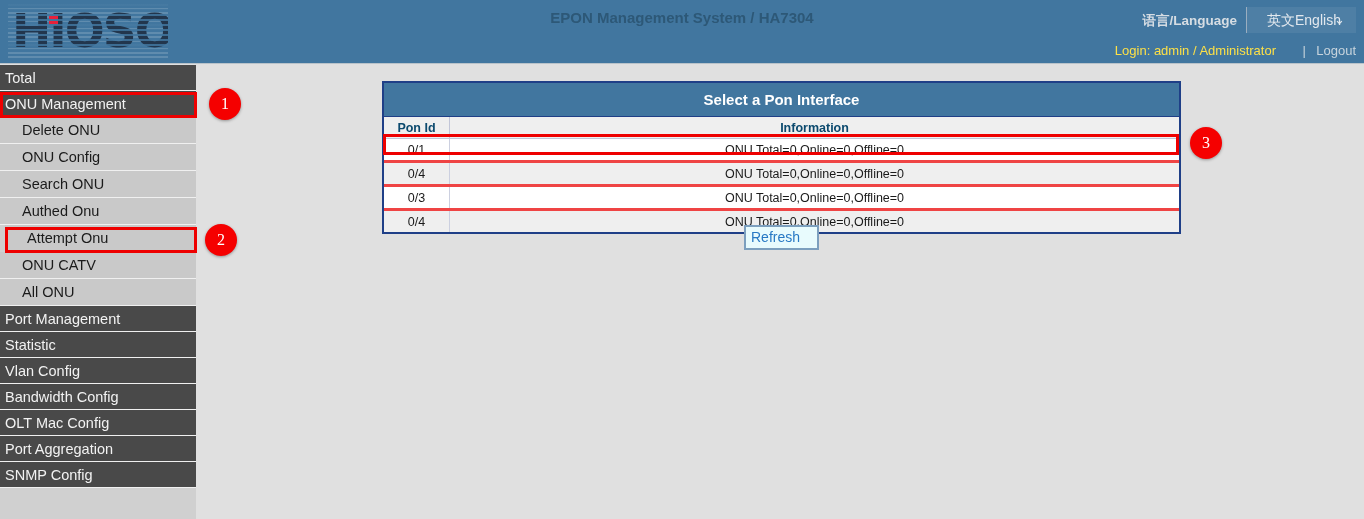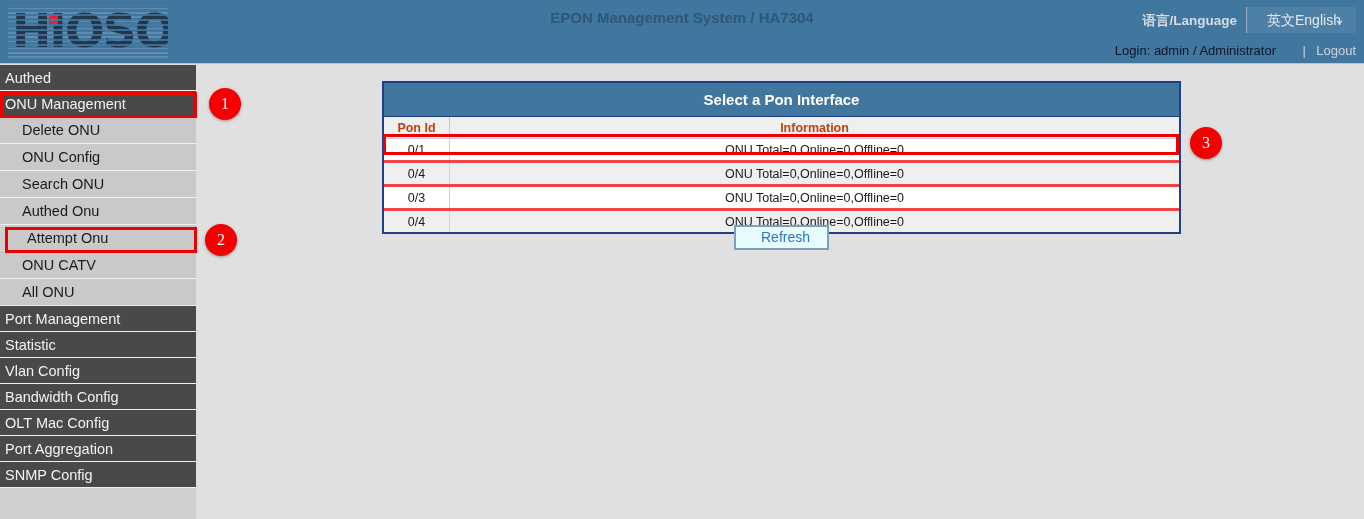--- a/index.html
+++ b/index.html
@@ -128,21 +128,21 @@
     top: 0px;
     font-size: 13px;
     line-height: 26px;
     color: #e2e8ee;
   }
   #login-info {
     position: absolute;
     right: 88px;
     top: 43px;
     font-size: 13px;
-    color: #0f172a;
+    color: #fde047;
     white-space: nowrap;
   }
   #logout-sep {
     position: absolute;
     right: 58px;
     top: 43px;
     font-size: 13px;
     color: #c8d4dd;
   }
   #logout-link {
@@ -220,21 +220,21 @@
     text-align: center;
     border-bottom: 1px solid #1f3f87;
   }
   table.pon {
     width: 100%;
     border-collapse: collapse;
     font-size: 12.5px;
   }
   table.pon th {
     background: #efefef;
-    color: #c2410c;
+    color: #0c4a6e;
     font-size: 12.5px;
     font-weight: bold;
     height: 19px;
     border-bottom: 1px solid #c2c6d8;
     border-right: 1px solid #c2c6d8;
   }
   table.pon th:last-child { border-right: none; }
   table.pon td {
     height: 19px;
     text-align: center;
@@ -254,21 +254,21 @@
     top: 160px;
     width: 799px;
     text-align: center;
   }
   #refresh-button {
     display: inline-block;
     background: #e8fbfd;
     border: 2px solid #7c9fbe;
     color: #2778c4;
     font-size: 14px;
-    padding: 2px 17px 3px 25px;
+    padding: 2px 17px 3px 5px;
     cursor: pointer;
   }
 
   
   .hl-box {
     position: absolute;
     border: 3px solid #ee0000;
     box-sizing: border-box;
     pointer-events: none;
   }
@@ -305,21 +305,21 @@
     <span>英文English</span>
     <span id="lang-chevron">⌄</span>
   </div>
 
   <div id="login-info">Login: admin / Administrator</div>
   <div id="logout-sep">|</div>
   <div id="logout-link">Logout</div>
 </div>
 
 <div id="sidebar">
-  <div class="menu-main">Authed</div>
+  <div class="menu-main">Total</div>
   <div class="menu-main">ONU Management</div>
   <div class="menu-sub">Delete ONU</div>
   <div class="menu-sub">ONU Config</div>
   <div class="menu-sub">Search ONU</div>
   <div class="menu-sub">Authed Onu</div>
   <div class="menu-sub indent-box">Attempt Onu</div>
   <div class="menu-sub">ONU CATV</div>
   <div class="menu-sub">All ONU</div>
   <div class="menu-main">Port Management</div>
   <div class="menu-main">Statistic</div>

